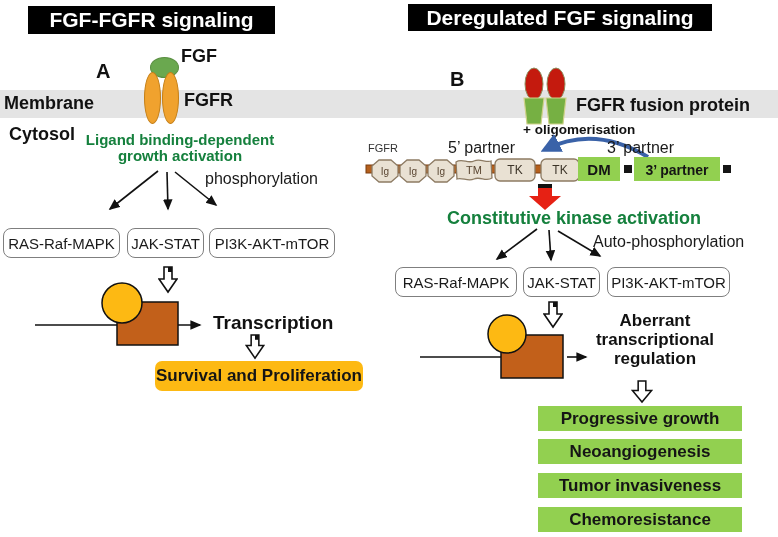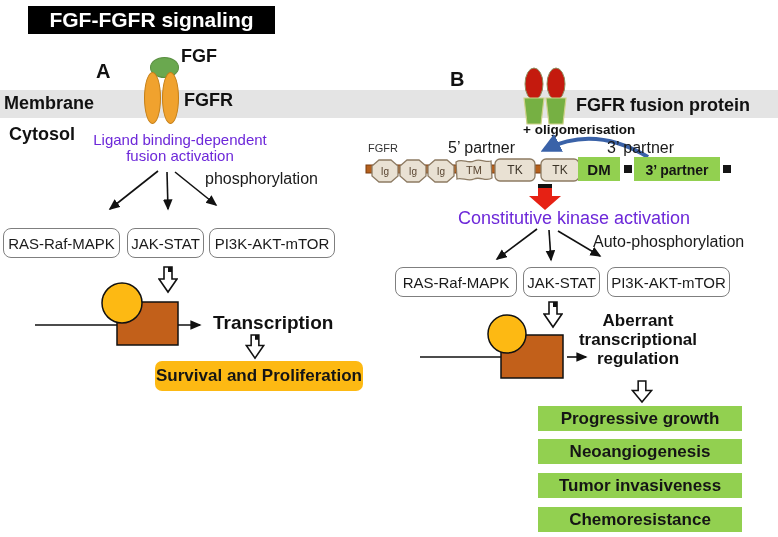--- a/index.html
+++ b/index.html
@@ -3,21 +3,21 @@
 <meta charset="utf-8">
 <style>
   html,body{margin:0;padding:0;background:#fff;}
   #canvas{position:relative;width:778px;height:537px;background:#ffffff;
           font-family:"Liberation Sans",sans-serif;color:#111;overflow:hidden;}
   .abs{position:absolute;}
   .title-bar{background:#000;color:#fff;font-weight:bold;font-size:21px;
              display:flex;align-items:center;justify-content:center;}
   .panel-label{font-weight:bold;font-size:20px;}
   .side-label{font-weight:bold;font-size:18px;}
-  .blue-text{color:#6d28d9;font-weight:normal;text-align:center;}
+  .blue-text{color:#15803d;font-weight:bold;text-align:center;}
   .plain-label{font-size:16px;color:#1a1a1a;}
   .pathway-box{position:absolute;top:0;height:30px;background:#fff;border:1.5px solid #7f7f7f;
                border-radius:8px;display:flex;align-items:center;justify-content:center;
                font-size:15px;color:#1a1a1a;box-sizing:border-box;}
   .green-box{position:absolute;left:538px;width:204px;height:25px;background:#92d050;
              display:flex;align-items:center;justify-content:center;
              font-weight:bold;font-size:17px;color:#151515;}
   .amber-box{background:#fdb913;display:flex;align-items:center;justify-content:center;
              font-weight:bold;font-size:17px;color:#151515;border-radius:7px;}
   .membrane-band{background:#e4e4e4;}
@@ -44,21 +44,21 @@
               border:1.5px solid #c47f17;border-radius:50%;box-sizing:border-box;"></div>
   <div class="abs" style="left:162px;top:72px;width:17px;height:52px;background:#f0a22e;
               border:1.5px solid #c47f17;border-radius:50%;box-sizing:border-box;"></div>
   <div class="abs side-label" style="left:184px;top:90px;">FGFR</div>
 
   <div class="abs side-label" style="left:4px;top:93px;">Membrane</div>
   <div class="abs side-label" style="left:9px;top:124px;">Cytosol</div>
 
   <div class="abs blue-text" style="left:70px;top:132px;width:220px;font-size:15px;line-height:16px;">
     <span style="display:block;">Ligand binding-dependent</span>
-    <span style="display:block;">fusion activation</span>
+    <span style="display:block;">growth activation</span>
   </div>
 
   <svg class="abs" style="left:95px;top:166px;" width="240" height="52" viewBox="0 0 240 52">
     <defs>
       <marker id="ah1" markerWidth="8" markerHeight="8" refX="6" refY="3" orient="auto" markerUnits="strokeWidth">
         <path d="M0,0 L7,3 L0,6 Z" fill="#111"></path>
       </marker>
     </defs>
     <line x1="63" y1="5" x2="15" y2="43" stroke="#111" stroke-width="1.6" marker-end="url(#ah1)"></line>
     <line x1="72" y1="6" x2="73" y2="43" stroke="#111" stroke-width="1.6" marker-end="url(#ah1)"></line>
@@ -95,20 +95,23 @@
 
   <svg class="abs" style="left:245px;top:334px;" width="20" height="26" viewBox="0 0 20 27">
     <polygon points="6,1 14,1 14,12 19,12 10,25 1,12 6,12" fill="#fff" stroke="#111" stroke-width="1.6"></polygon>
     <rect x="10" y="1" width="4" height="5" fill="#111"></rect>
   </svg>
 
   <div class="abs amber-box" style="left:155px;top:361px;width:208px;height:30px;">
     <span>Survival and Proliferation</span>
   </div>
 
+  <div class="abs title-bar" style="left:408px;top:4px;width:304px;height:27px;">
+    <span>Deregulated FGF signaling</span>
+  </div>
 
   <div class="abs panel-label" style="left:450px;top:68px;">B</div>
 
   <svg class="abs" style="left:522px;top:67px;" width="48" height="60" viewBox="0 0 48 60">
     <ellipse cx="12" cy="17" rx="9" ry="16" fill="#c41a0e" stroke="#8f8f60" stroke-width="1"></ellipse>
     <ellipse cx="34" cy="17" rx="9" ry="16" fill="#c41a0e" stroke="#8f8f60" stroke-width="1"></ellipse>
     <polygon points="2,31 22,31 19,57 5,57" fill="#76b043" stroke="#cfd28a" stroke-width="1.2"></polygon>
     <polygon points="24,31 44,31 41,57 27,57" fill="#76b043" stroke="#cfd28a" stroke-width="1.2"></polygon>
   </svg>
   <div class="abs side-label" style="left:576px;top:95px;">FGFR fusion protein</div>
@@ -195,21 +198,21 @@
       <marker id="ah5" markerWidth="8" markerHeight="8" refX="6" refY="3" orient="auto" markerUnits="strokeWidth">
         <path d="M0,0 L7,3 L0,6 Z" fill="#111"></path>
       </marker>
     </defs>
     <line x1="5" y1="49" x2="90" y2="49" stroke="#111" stroke-width="1.6"></line>
     <rect x="86" y="27" width="62" height="43" fill="#c2601a" stroke="#111" stroke-width="1.5"></rect>
     <circle cx="92" cy="26" r="19" fill="#fdb913" stroke="#111" stroke-width="1.5"></circle>
     <line x1="152" y1="49" x2="171" y2="49" stroke="#111" stroke-width="1.6" marker-end="url(#ah5)"></line>
   </svg>
 
-  <div class="abs" style="left:558px;top:311px;width:160px;text-align:center;font-weight:bold;font-size:17px;line-height:19px;">
+  <div class="abs" style="left:575px;top:311px;width:160px;text-align:center;font-weight:bold;font-size:17px;line-height:19px;">
     <span style="display:block;">Aberrant</span>
     <span style="display:block;">transcriptional</span>
     <span style="display:block;">regulation</span>
   </div>
 
   <svg class="abs" style="left:631px;top:380px;" width="22" height="24" viewBox="0 0 22 25">
     <polygon points="7,1 15,1 15,11 21,11 11,23 1,11 7,11" fill="#fff" stroke="#111" stroke-width="1.6"></polygon>
   </svg>
 
   <div class="green-box" style="top:406px;">

